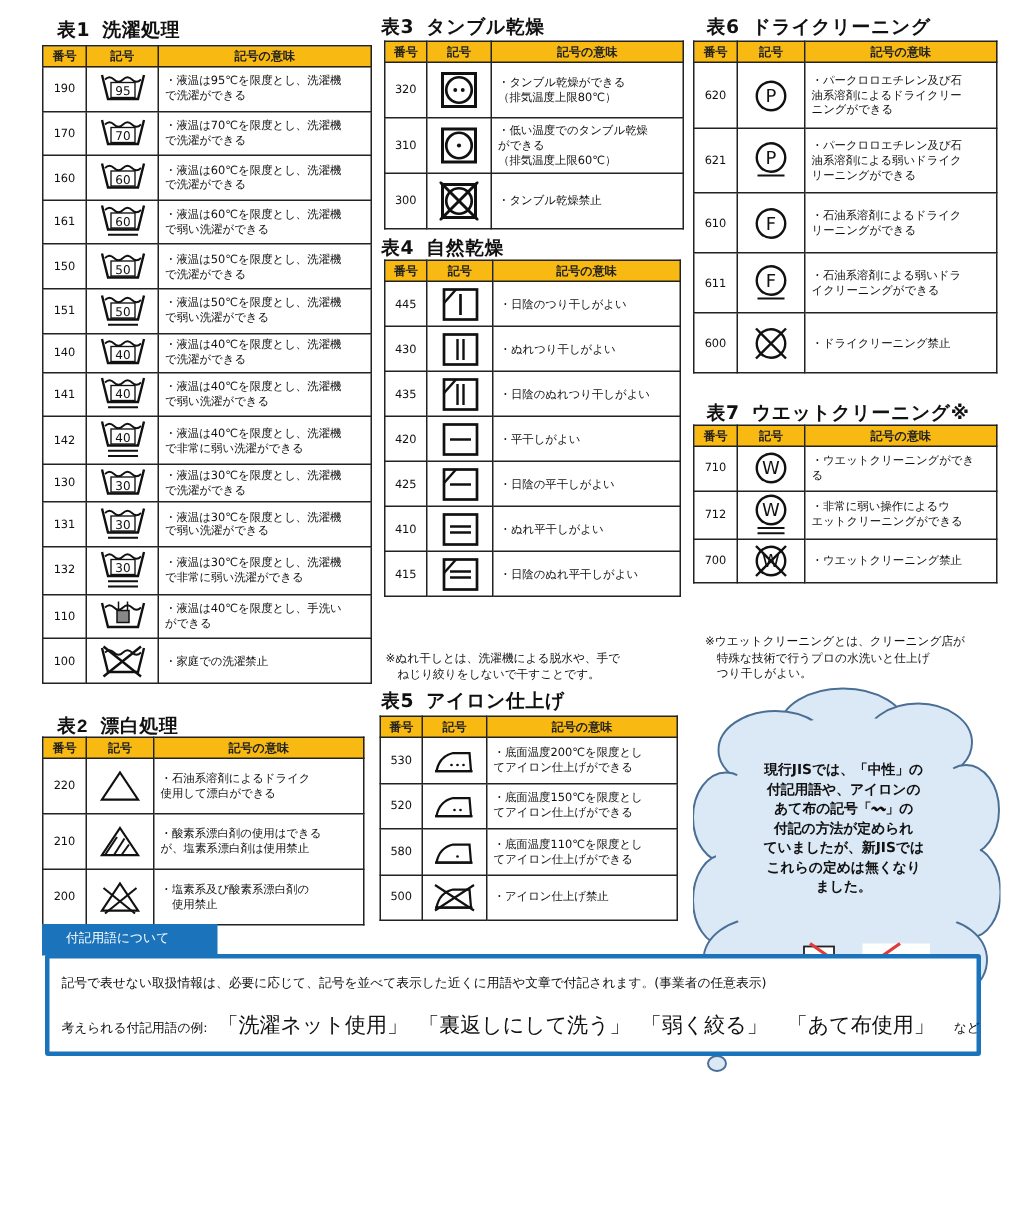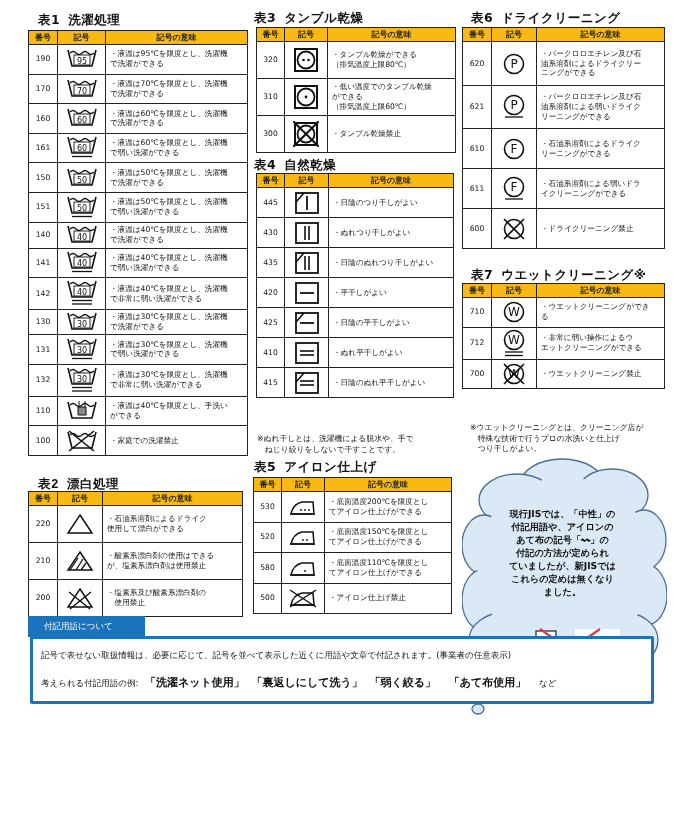--- a/index.html
+++ b/index.html
@@ -14,21 +14,21 @@
   table.t td.sym{text-align:center;}
   table.t td.mean{padding-left:4px;padding-right:2px;}
   table.t svg{display:block;margin:0 auto;}
   .note{position:absolute;font-size:7.8px;line-height:1.35;white-space:pre;}
   .cloud{position:absolute;left:462px;top:455px;width:205px;height:265px;}
   .cloud-text{position:absolute;left:500px;top:507px;width:125px;text-align:center;font-size:9.2px;line-height:1.42;white-space:pre;font-weight:bold;color:#111;}
   .box-tab{position:absolute;left:28px;top:616px;width:117px;height:21px;background:#1b74bb;color:#fff;font-size:8.5px;line-height:21px;padding-left:16px;box-sizing:border-box;}
   .box{position:absolute;left:30px;top:636px;width:624px;height:68px;border:3px solid #1b74bb;border-radius:2px;background:#fff;box-sizing:border-box;}
   .box .l1{position:absolute;left:8px;top:11px;font-size:8.5px;white-space:nowrap;}
   .box .l2{position:absolute;left:8px;top:36px;font-size:8.5px;white-space:nowrap;}
-  .box .l2 .ex{font-weight:bold;font-size:11px;margin-left:4px;}
+  .box .l2 .ex{font-weight:normal;font-size:14px;margin-left:4px;}
   .box .l2 .tail{margin-left:10px;}
 </style>
 </head>
 <body>
 
 <div class="title" style="left:38px;top:12px;">
   <span class="num">表1</span><span>洗濯処理</span>
 </div>
 <table class="t" id="t1" style="left:28px;top:30px;width:220px;">
   <colgroup>

